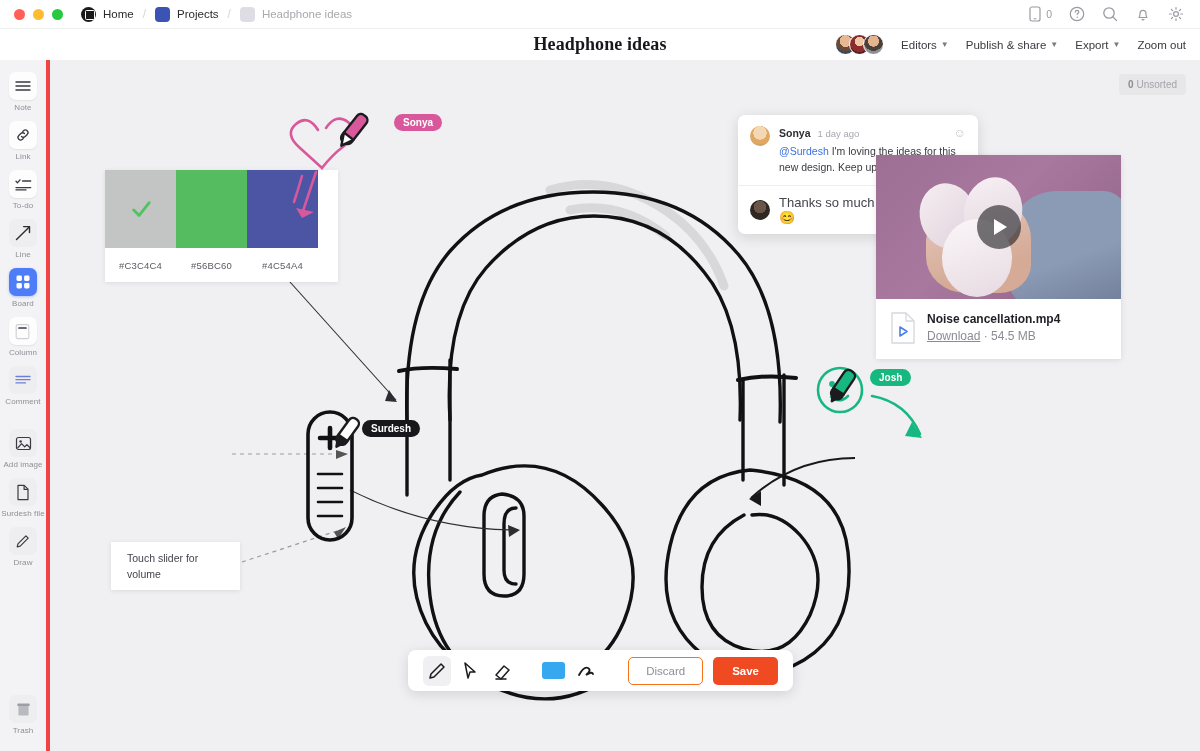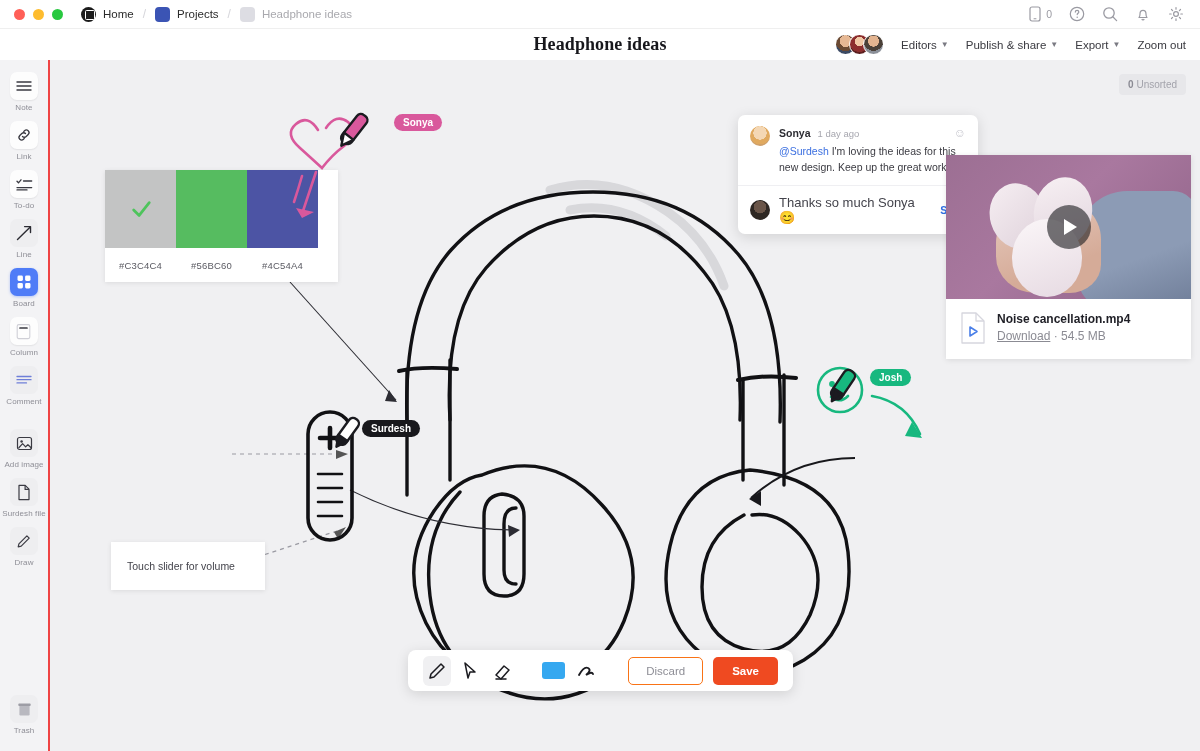--- a/index.html
+++ b/index.html
@@ -61,21 +61,21 @@
   .av:first-child{ margin-left:0; }
   .av1{ background:radial-gradient(circle at 50% 32%, #e6b894 0 36%, #6b4a33 37% 62%, #3b4a63 63%); }
   .av2{ background:radial-gradient(circle at 50% 34%, #f0c7a4 0 30%, #8c2d2d 31% 66%, #5c1f1f 67%); }
   .av3{ background:radial-gradient(circle at 50% 32%, #e3b490 0 34%, #4a4038 35% 60%, #8a8f98 61%); }
   .hdr-btn { font-size:11.5px; color:#3a3a40; display:flex; align-items:center; gap:4px; cursor:pointer; }
   .caret { font-size:8px; color:#7a7a82; }
 
   
   .sidebar {
     position:absolute; top:60px; left:0; width:50px; height:691px;
-    background:#f3f3f5; border-right:2px solid #ef4444;
+    background:#f3f3f5; border-right:4px solid #ef4444;
     display:flex; flex-direction:column; align-items:center; padding-top:12px;
   }
   .tool { display:flex; flex-direction:column; align-items:center; margin-bottom:9px; cursor:pointer; }
   .tool-box {
     width:28px; height:28px; border-radius:7px; background:#fdfdfd;
     display:flex; align-items:center; justify-content:center;
     box-shadow:0 1px 1.5px rgba(0,0,0,.07);
   }
   .tool-box.flat{ background:#eeeef0; box-shadow:none; }
   .tool-box.active{ background:#4f7cf7; box-shadow:0 1px 3px rgba(79,124,247,.4); }
@@ -105,21 +105,21 @@
   .sw-label { height:34px; display:flex; align-items:center; justify-content:center;
               font-size:9.5px; color:#5a5a62; letter-spacing:.2px; }
   .check { width:22px; height:22px; }
 
   
   .note-card {
     position:absolute; background:#fff; box-shadow:0 1px 5px rgba(0,0,0,.09);
     font-size:10.5px; color:#44444c; line-height:1.55; padding:14px 16px;
   }
   .note-a { left:55px; top:367px; width:125px; height:62px; }
-  .note-b { left:61px; top:482px; width:154px; height:48px;
+  .note-b { left:61px; top:482px; width:129px; height:48px;
             display:flex; align-items:center; }
 
   
   .comment {
     position:absolute; left:688px; top:55px; width:240px;
     background:#fff; border-radius:7px; box-shadow:0 3px 14px rgba(0,0,0,.13);
     overflow:hidden;
   }
   .cm-top { padding:11px 12px 9px 12px; display:flex; gap:9px; }
   .cm-av { width:20px; height:20px; border-radius:50%; flex:0 0 20px;
@@ -132,21 +132,21 @@
   .cm-text { font-size:10.5px; color:#3b3b42; line-height:1.5; margin-top:4px; }
   .cm-text .mention { color:#3b6fe0; }
   .cm-reply { border-top:1px solid #efeff2; padding:9px 12px; display:flex; align-items:center; gap:9px; }
   .cm-av2 { width:20px; height:20px; border-radius:50%; flex:0 0 20px;
             background:radial-gradient(circle at 50% 36%,#6a5548 0 38%,#2e2722 39%); }
   .cm-input { flex:1; font-size:13px; color:#44444c; }
   .cm-send { font-size:10.5px; font-weight:700; color:#2f6fe4; cursor:pointer; }
 
   
   .video-card {
-    position:absolute; left:896px; top:95px; width:245px;
+    position:absolute; left:826px; top:95px; width:245px;
     background:#fff; box-shadow:0 1px 6px rgba(0,0,0,.1);
   }
   .video-thumb {
     height:144px; position:relative; overflow:hidden;
     background:linear-gradient(135deg,#9c6f93 0%,#a9789f 45%,#8f6287 100%);
   }
   .vt-person{
     position:absolute; right:-6px; bottom:-12px; width:120px; height:120px;
     background:linear-gradient(160deg,#8c9bb5 0 55%,#6d7b96 100%);
     border-radius:42% 20% 10% 30%;

